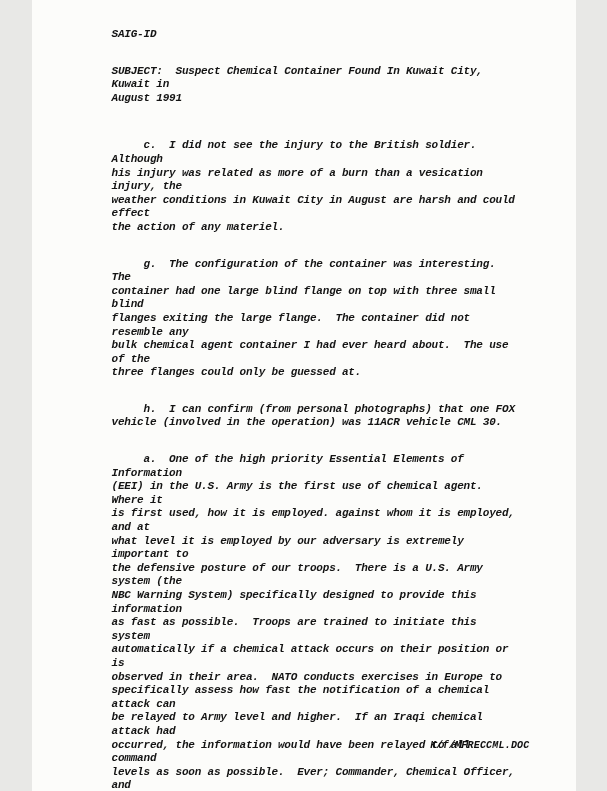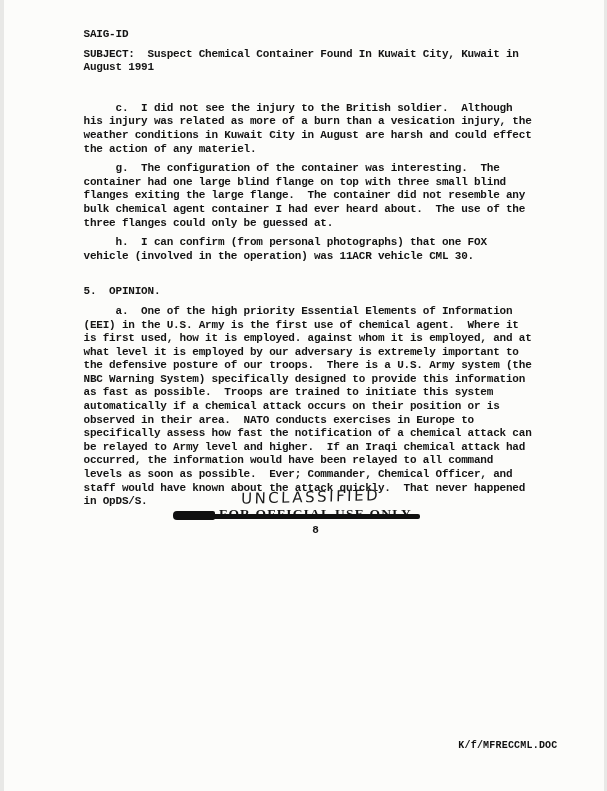--- a/index.html
+++ b/index.html
@@ -2,42 +2,43 @@
 <html><head>
 <meta charset="utf-8">
 <style>
   html, body {
     margin: 0;
     padding: 0;
     background: #e8e8e6;
   }
   .page {
     position: relative;
-    width: 600px;
+    width: 544px;
     height: 791px;
     margin: 0 auto;
     background: #fcfcfa;
     color: #141414;
     font-family: "Liberation Mono", "DejaVu Sans Mono", monospace;
     font-size: 11px;
     line-height: 13.6px;
     font-weight: 600;
     letter-spacing: -0.2px;
     overflow: hidden;
     box-sizing: border-box;
     padding: 24px 56px 0 80px;
+    font-style: italic;
   }
   .line, .para {
     white-space: pre-wrap;
     margin: 0;
   }
   .office-symbol { margin-top: 4px; }
   .subject-block { margin-top: 14px; }
-  .para { margin-top: 6px; }
-  .para-first { margin-top: 27px; }
+  .para { margin-top: 23px; }
+  .para-first { margin-top: 34px; }
   .section-heading { margin-top: 22px; white-space: pre-wrap; }
 
   .footer {
     position: relative;
     margin-top: -18px;
     text-align: center;
     z-index: 2;
   }
   .handwritten {
     display: inline-block;
@@ -116,21 +117,20 @@
 
   <div class="para">     g.  The configuration of the container was interesting.  The
 container had one large blind flange on top with three small blind
 flanges exiting the large flange.  The container did not resemble any
 bulk chemical agent container I had ever heard about.  The use of the
 three flanges could only be guessed at.</div>
 
   <div class="para">     h.  I can confirm (from personal photographs) that one FOX
 vehicle (involved in the operation) was 11ACR vehicle CML 30.</div>
 
-  <div class="section-heading">5.  OPINION.</div>
 
   <div class="para">     a.  One of the high priority Essential Elements of Information
 (EEI) in the U.S. Army is the first use of chemical agent.  Where it
 is first used, how it is employed. against whom it is employed, and at
 what level it is employed by our adversary is extremely important to
 the defensive posture of our troops.  There is a U.S. Army system (the
 NBC Warning System) specifically designed to provide this information
 as fast as possible.  Troops are trained to initiate this system
 automatically if a chemical attack occurs on their position or is
 observed in their area.  NATO conducts exercises in Europe to

